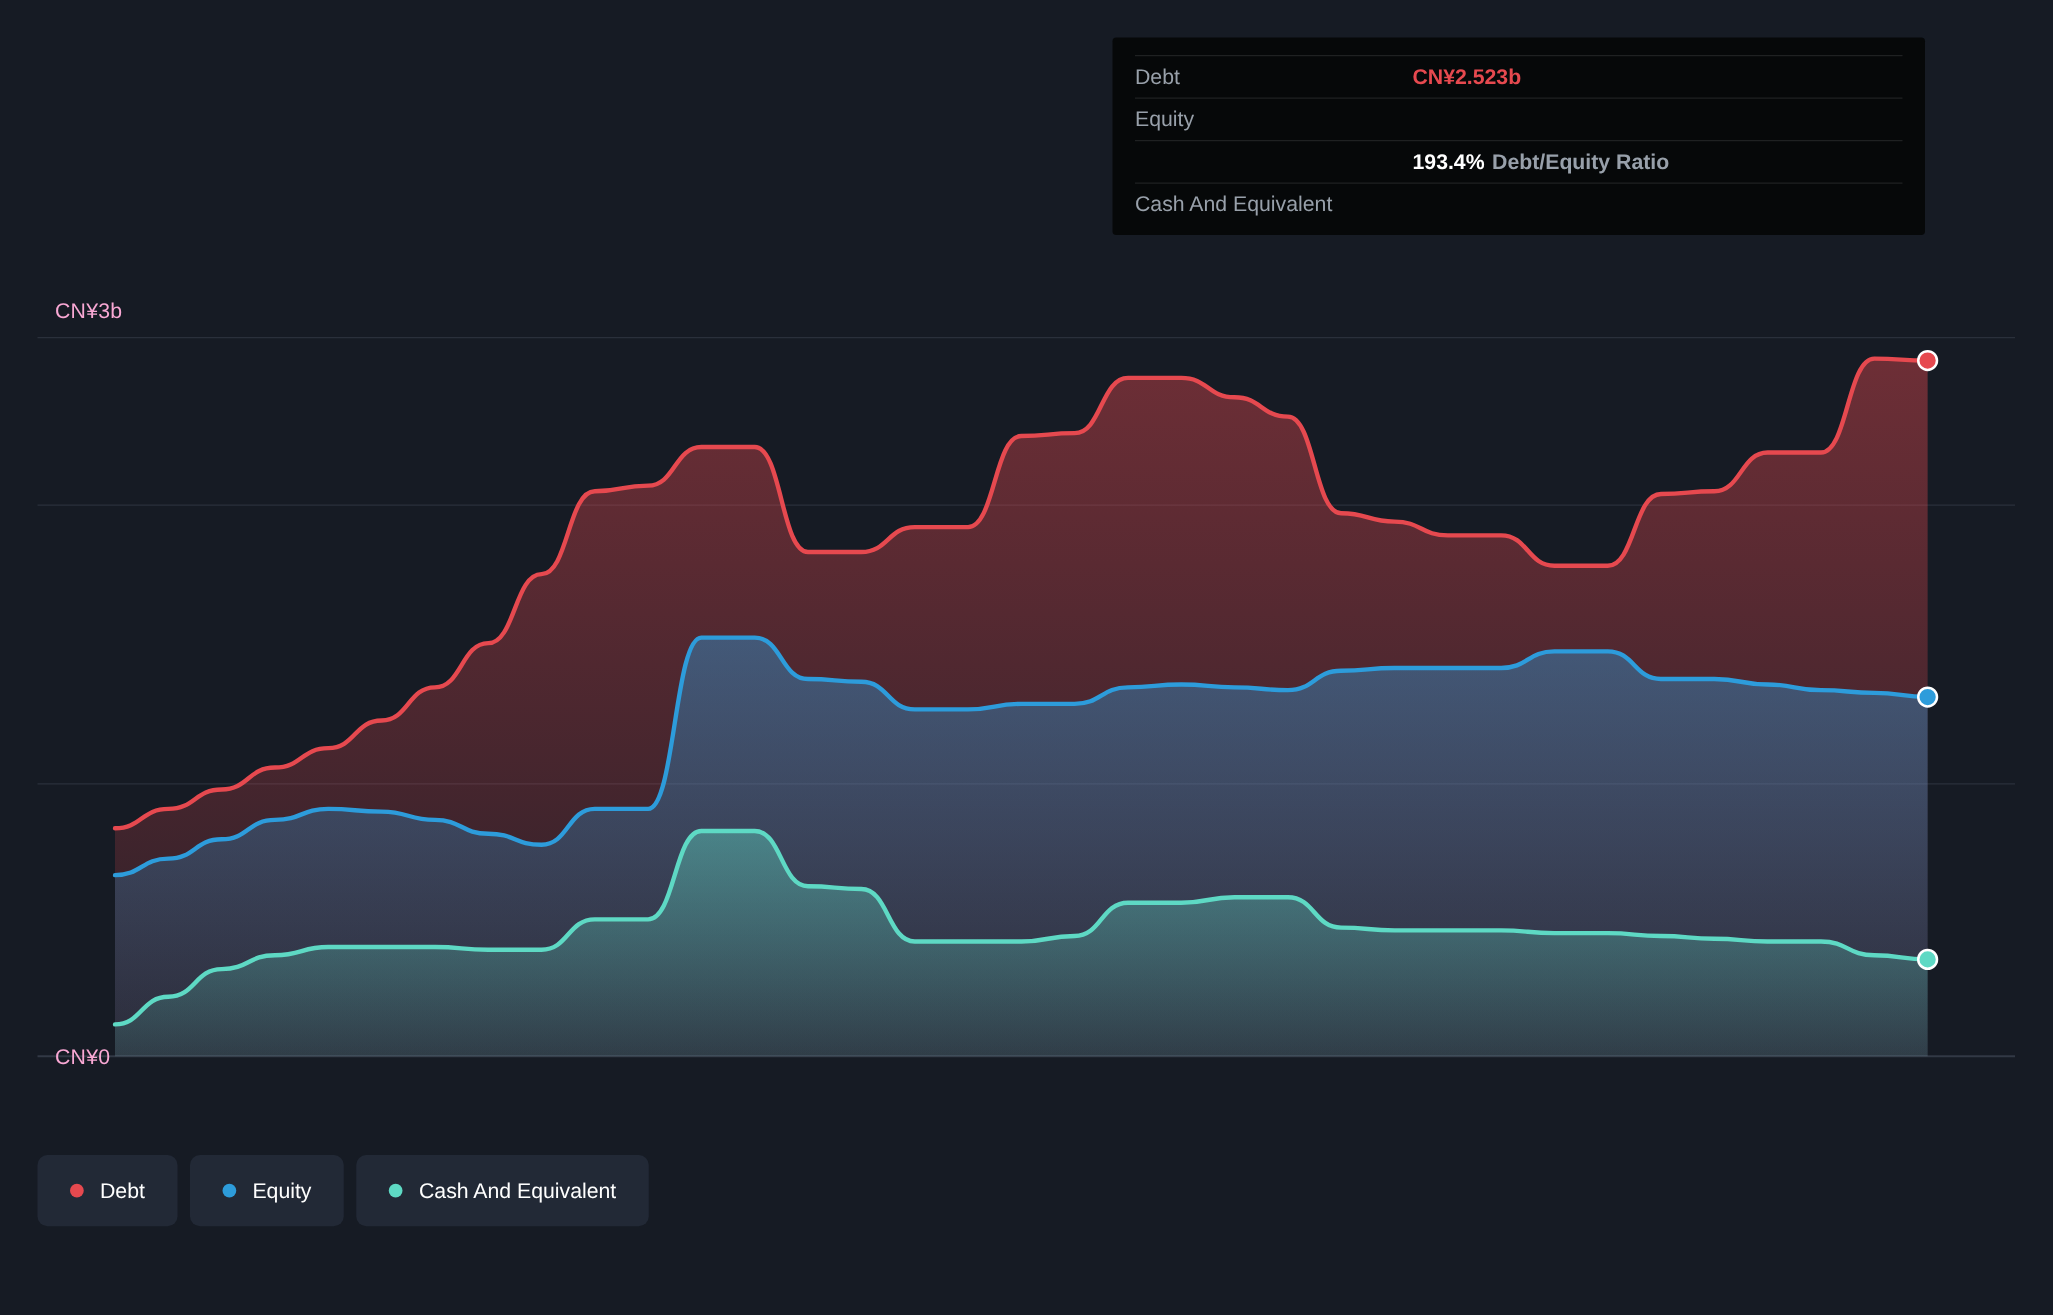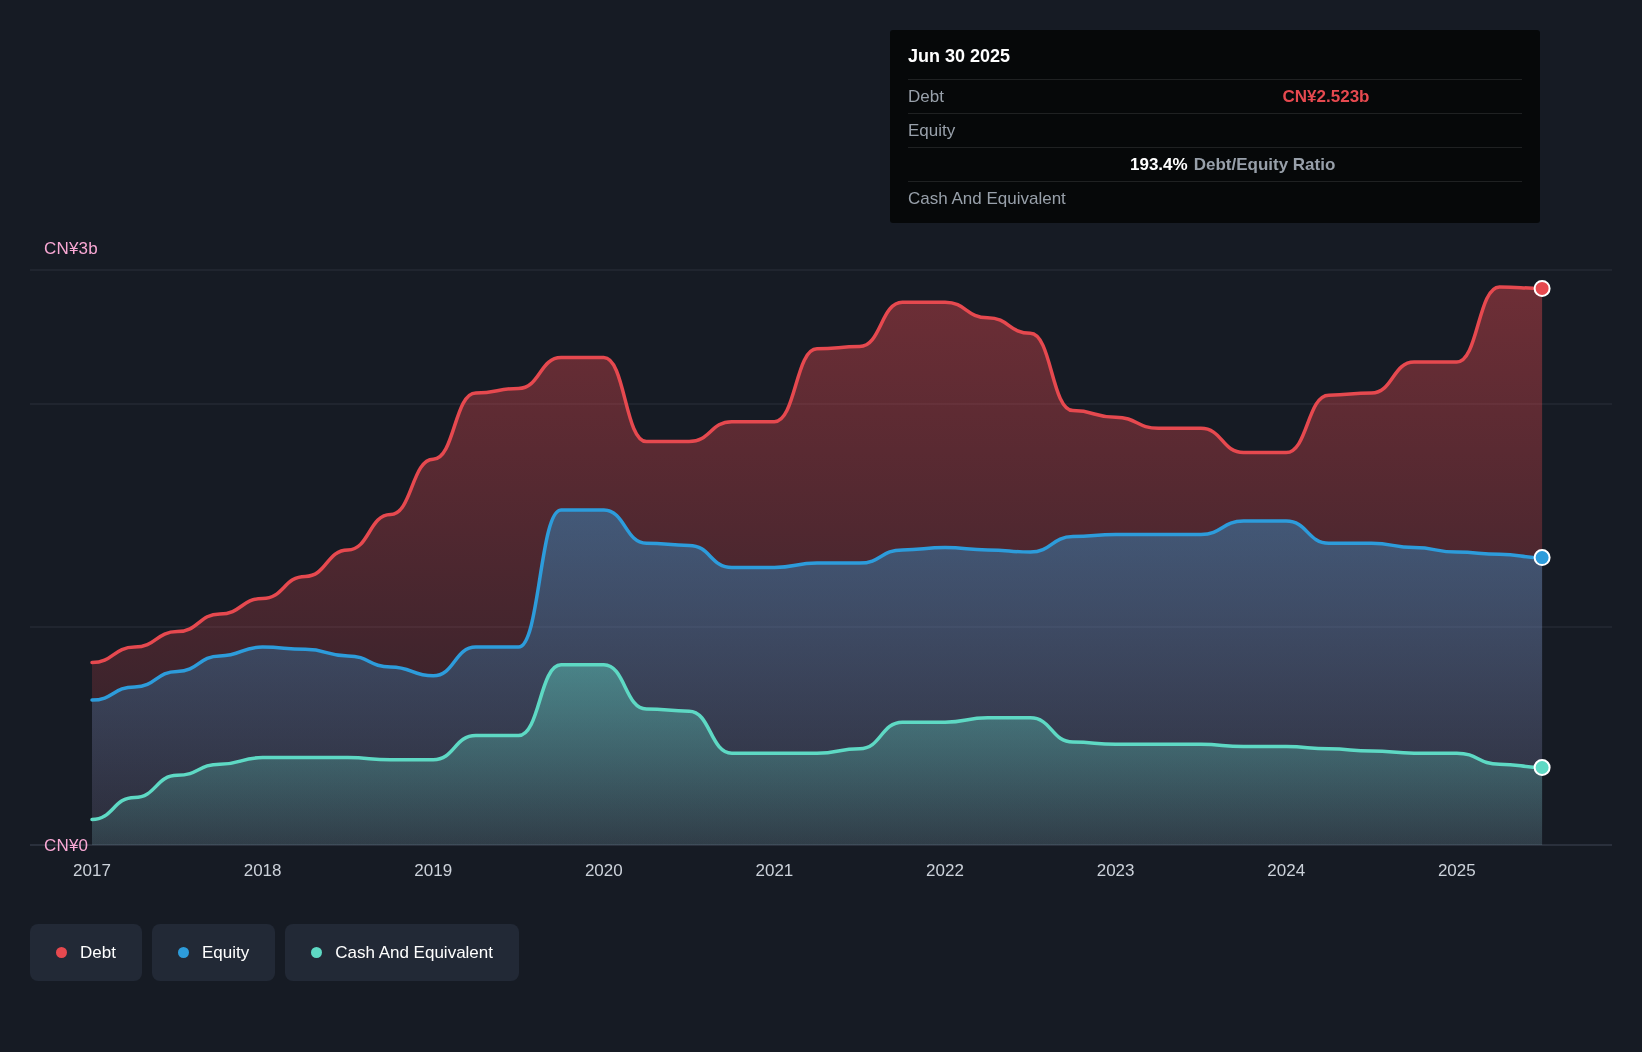--- a/index.html
+++ b/index.html
@@ -20,21 +20,21 @@
     background:#060809;border-radius:3px;
     padding:14px 18px 8px 18px;box-sizing:border-box;
   }
   .tt-title{color:#ffffff;font-size:18px;font-weight:700;padding:2px 0 12px 0;}
   .tt-row{
     display:grid;grid-template-columns:222px 1fr;align-items:center;
     padding:6px 0;border-top:1px solid rgba(255,255,255,0.10);
     font-size:17px;min-height:21px;
   }
   .tt-label{color:#98a0aa;}
-  .tt-value{font-weight:600;color:#ffffff;text-align:center;}
+  .tt-value{font-weight:600;color:#ffffff;}
   .tt-ratio-value{color:#ffffff;font-weight:700;}
   .tt-ratio-label{color:#98a0aa;font-weight:600;margin-left:6px;}
 
   .legend{position:absolute;left:30px;top:924px;display:flex;gap:10px;}
   .legend-pill{
     display:flex;align-items:center;gap:13px;height:57px;padding:0 26px;
     background:#222936;border-radius:8px;color:#ffffff;font-size:17px;
     cursor:pointer;user-select:none;
   }
   .legend-dot{width:11px;height:11px;border-radius:50%;background:#888;flex:0 0 auto;}
@@ -70,34 +70,22 @@
       <path d="M92.0 700.1 C113.3 700.1,113.3 686.9,134.7 686.9 C156.0 686.9,156.0 671.4,177.3 671.4 C198.6 671.4,198.6 655.9,219.9 655.9 C241.3 655.9,241.3 647.1,262.6 647.1 C283.9 647.1,283.9 649.3,305.3 649.3 C326.6 649.3,326.6 655.9,347.9 655.9 C369.2 655.9,369.2 667.0,390.6 667.0 C411.9 667.0,411.9 675.8,433.2 675.8 C454.5 675.8,454.5 647.1,475.8 647.1 C497.2 647.1,497.2 647.1,518.5 647.1 C539.8 647.1,539.8 510.1,561.1 510.1 C582.5 510.1,582.5 510.1,603.8 510.1 C625.1 510.1,625.1 543.2,646.4 543.2 C667.8 543.2,667.8 545.4,689.1 545.4 C710.4 545.4,710.4 567.5,731.8 567.5 C753.1 567.5,753.1 567.5,774.4 567.5 C795.7 567.5,795.7 563.1,817.0 563.1 C838.4 563.1,838.4 563.1,859.7 563.1 C881.0 563.1,881.0 549.9,902.4 549.9 C923.7 549.9,923.7 547.6,945.0 547.6 C966.3 547.6,966.3 549.9,987.6 549.9 C1009.0 549.9,1009.0 552.1,1030.3 552.1 C1051.6 552.1,1051.6 536.6,1072.9 536.6 C1094.3 536.6,1094.3 534.4,1115.6 534.4 C1136.9 534.4,1136.9 534.4,1158.3 534.4 C1179.6 534.4,1179.6 534.4,1200.9 534.4 C1222.2 534.4,1222.2 521.1,1243.5 521.1 C1264.9 521.1,1264.9 521.1,1286.2 521.1 C1307.5 521.1,1307.5 543.2,1328.8 543.2 C1350.2 543.2,1350.2 543.2,1371.5 543.2 C1392.8 543.2,1392.8 547.6,1414.1 547.6 C1435.5 547.6,1435.5 552.1,1456.8 552.1 C1478.1 552.1,1478.1 554.3,1499.5 554.3 C1520.8 554.3,1520.8 557.6,1542.1 557.6" fill="none" stroke="#2d9cdb" stroke-width="3.5" stroke-linejoin="round" stroke-linecap="round"></path>
       <path d="M92.0 819.5 C113.3 819.5,113.3 797.4,134.7 797.4 C156.0 797.4,156.0 775.3,177.3 775.3 C198.6 775.3,198.6 764.2,219.9 764.2 C241.3 764.2,241.3 757.6,262.6 757.6 C283.9 757.6,283.9 757.6,305.3 757.6 C326.6 757.6,326.6 757.6,347.9 757.6 C369.2 757.6,369.2 759.8,390.6 759.8 C411.9 759.8,411.9 759.8,433.2 759.8 C454.5 759.8,454.5 735.5,475.8 735.5 C497.2 735.5,497.2 735.5,518.5 735.5 C539.8 735.5,539.8 664.8,561.1 664.8 C582.5 664.8,582.5 664.8,603.8 664.8 C625.1 664.8,625.1 709.0,646.4 709.0 C667.8 709.0,667.8 711.2,689.1 711.2 C710.4 711.2,710.4 753.2,731.8 753.2 C753.1 753.2,753.1 753.2,774.4 753.2 C795.7 753.2,795.7 753.2,817.0 753.2 C838.4 753.2,838.4 748.8,859.7 748.8 C881.0 748.8,881.0 722.2,902.4 722.2 C923.7 722.2,923.7 722.2,945.0 722.2 C966.3 722.2,966.3 717.8,987.6 717.8 C1009.0 717.8,1009.0 717.8,1030.3 717.8 C1051.6 717.8,1051.6 742.1,1072.9 742.1 C1094.3 742.1,1094.3 744.3,1115.6 744.3 C1136.9 744.3,1136.9 744.3,1158.3 744.3 C1179.6 744.3,1179.6 744.3,1200.9 744.3 C1222.2 744.3,1222.2 746.5,1243.5 746.5 C1264.9 746.5,1264.9 746.5,1286.2 746.5 C1307.5 746.5,1307.5 748.8,1328.8 748.8 C1350.2 748.8,1350.2 751.0,1371.5 751.0 C1392.8 751.0,1392.8 753.2,1414.1 753.2 C1435.5 753.2,1435.5 753.2,1456.8 753.2 C1478.1 753.2,1478.1 764.2,1499.5 764.2 C1520.8 764.2,1520.8 767.5,1542.1 767.5" fill="none" stroke="#5ed9c4" stroke-width="3.5" stroke-linejoin="round" stroke-linecap="round"></path>
       <circle cx="1542.1" cy="288.4" r="7.5" fill="#e6494f" stroke="#ffffff" stroke-width="2"></circle>
       <circle cx="1542.1" cy="557.6" r="7.5" fill="#2d9cdb" stroke="#ffffff" stroke-width="2"></circle>
       <circle cx="1542.1" cy="767.5" r="7.5" fill="#5ed9c4" stroke="#ffffff" stroke-width="2"></circle>
     </svg>
 
   <div class="axis-label" id="y-label-top">CN¥3b</div>
   <div class="axis-label" id="y-label-bottom">CN¥0</div>
 
-  <div id="x-labels">
-      <div class="x-tick" style="left: 92px;">2017</div>
-      <div class="x-tick" style="left: 262.6px;">2018</div>
-      <div class="x-tick" style="left: 433.2px;">2019</div>
-      <div class="x-tick" style="left: 603.8px;">2020</div>
-      <div class="x-tick" style="left: 774.4px;">2021</div>
-      <div class="x-tick" style="left: 945px;">2022</div>
-      <div class="x-tick" style="left: 1115.6px;">2023</div>
-      <div class="x-tick" style="left: 1286.2px;">2024</div>
-      <div class="x-tick" style="left: 1456.8px;">2025</div>
-    </div>
 
   <div class="tooltip">
-    <div class="tt-title">Jun 30 2025</div>
     <div class="tt-row">
       <span class="tt-label">Debt</span>
       <span class="tt-value" style="color: rgb(230, 73, 79);">CN¥2.523b</span>
     </div>
     <div class="tt-row">
       <span class="tt-label">Equity</span>
     </div>
     <div class="tt-row">
       <span class="tt-label"></span>
       <span>

